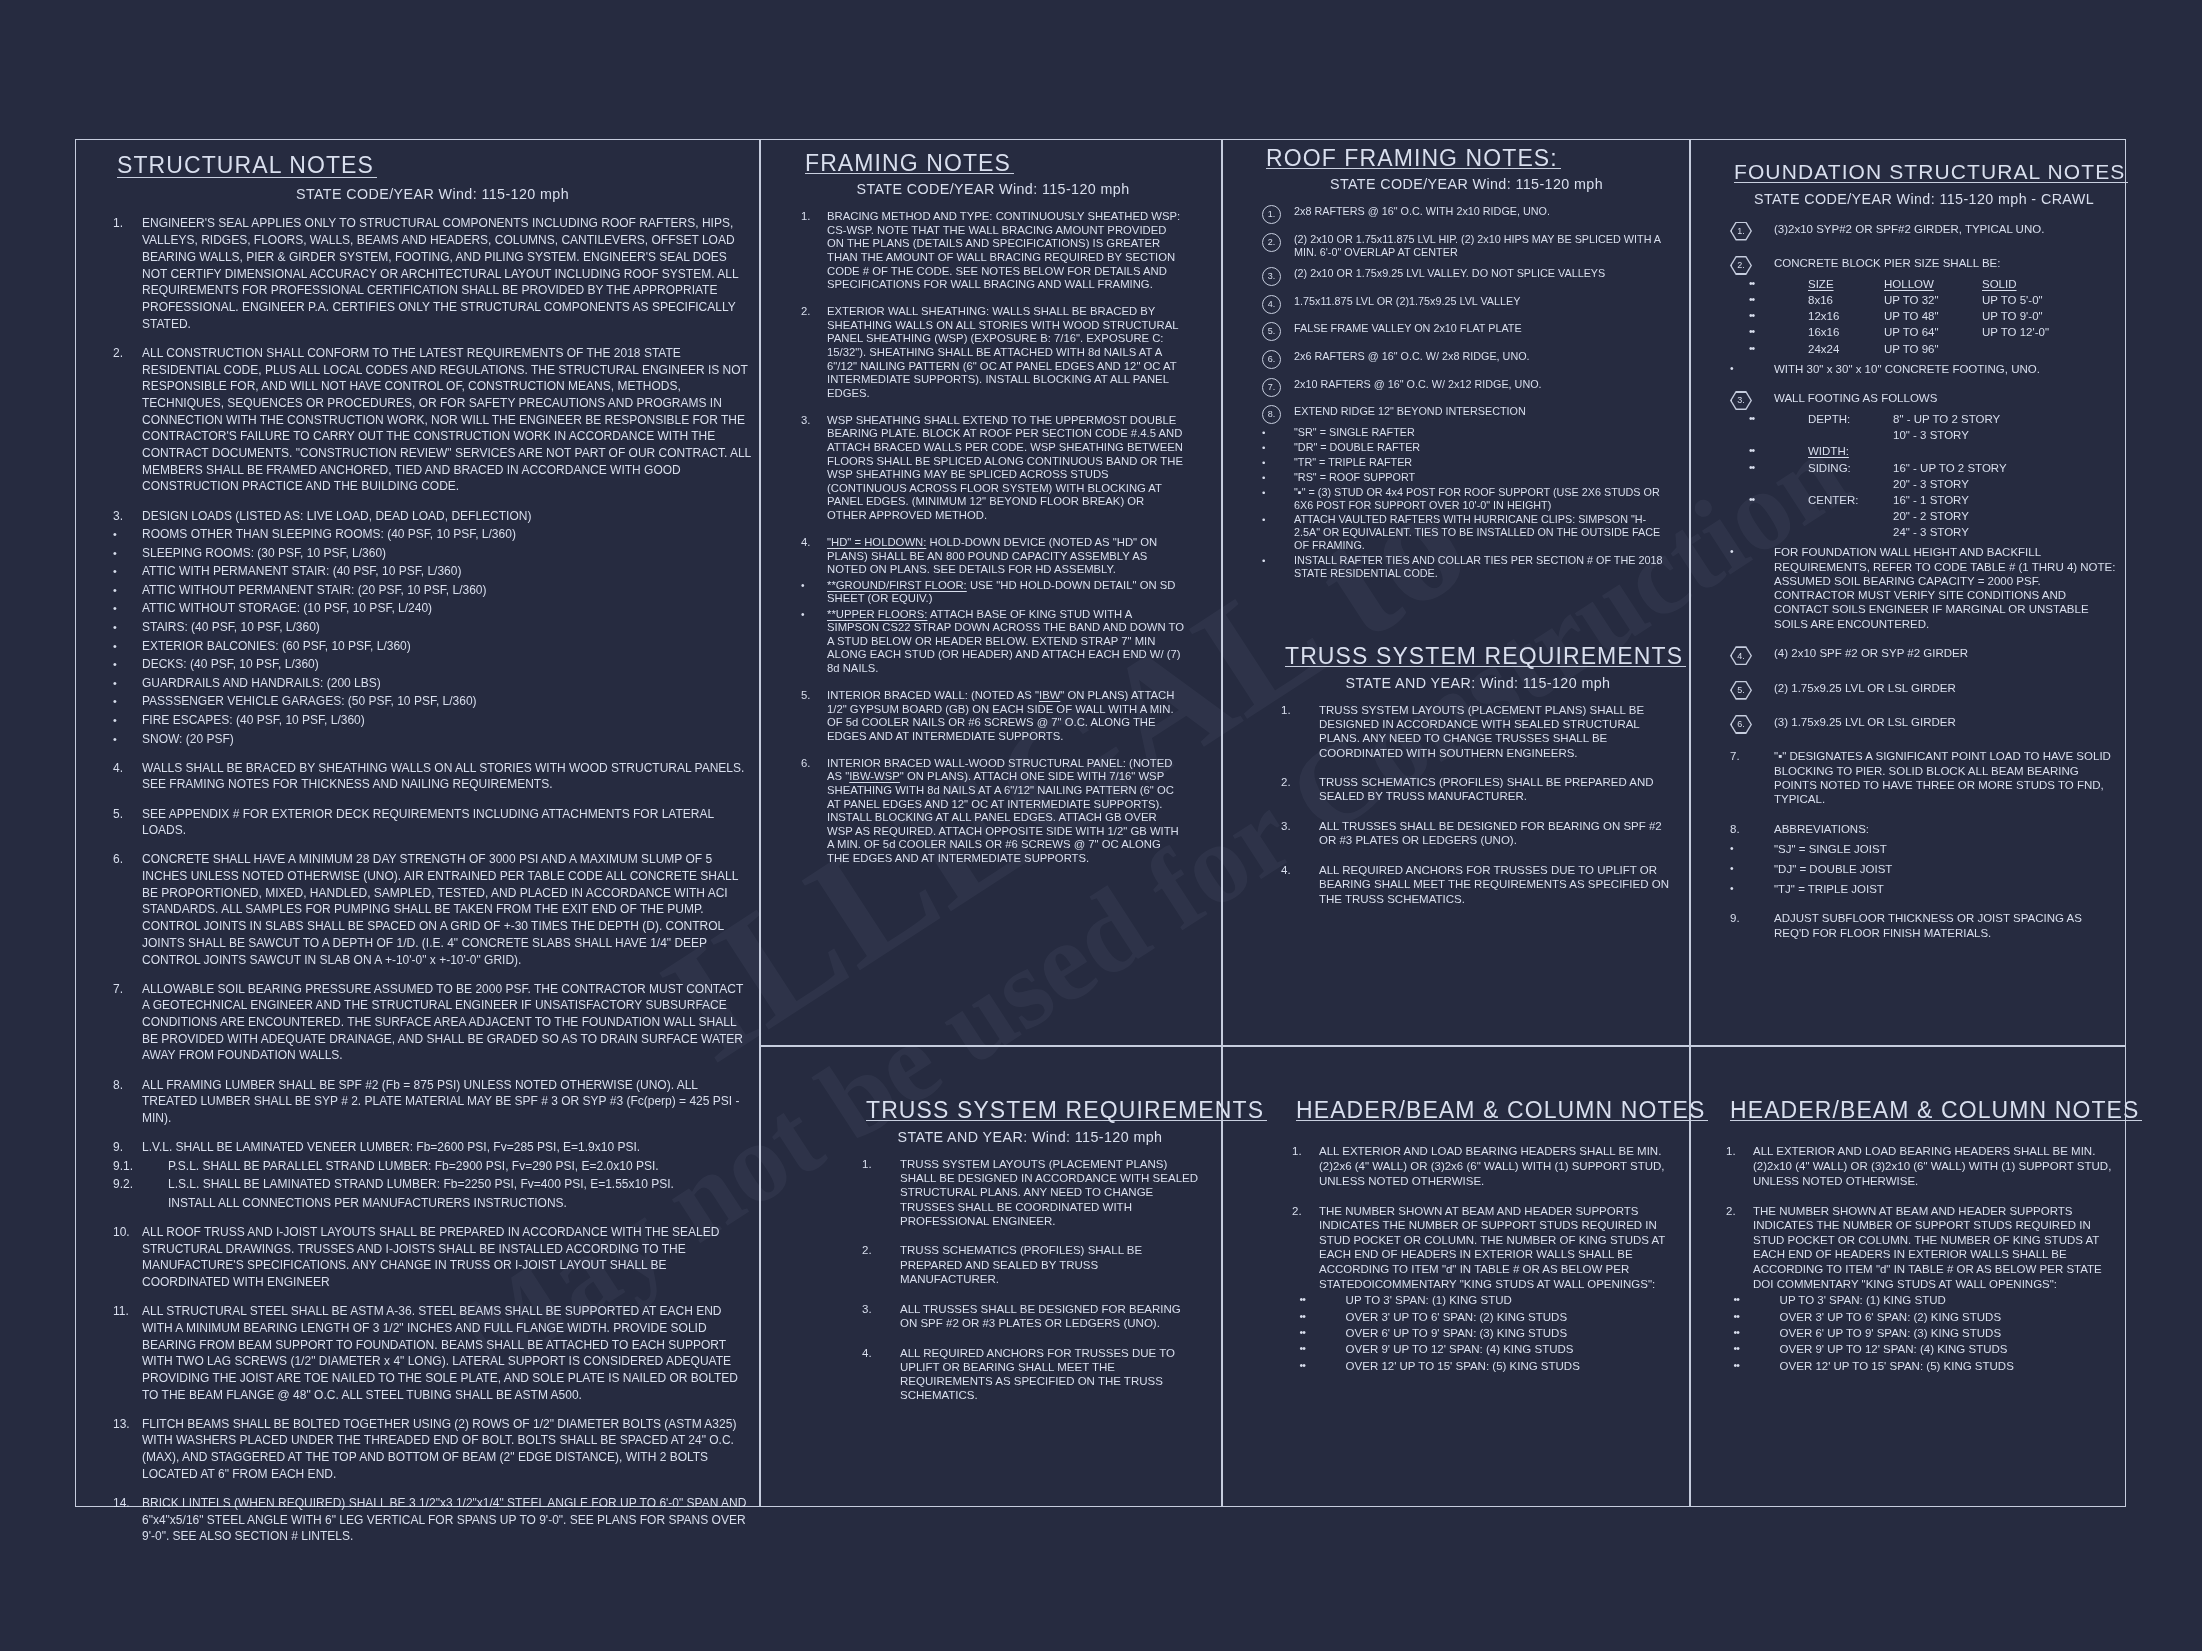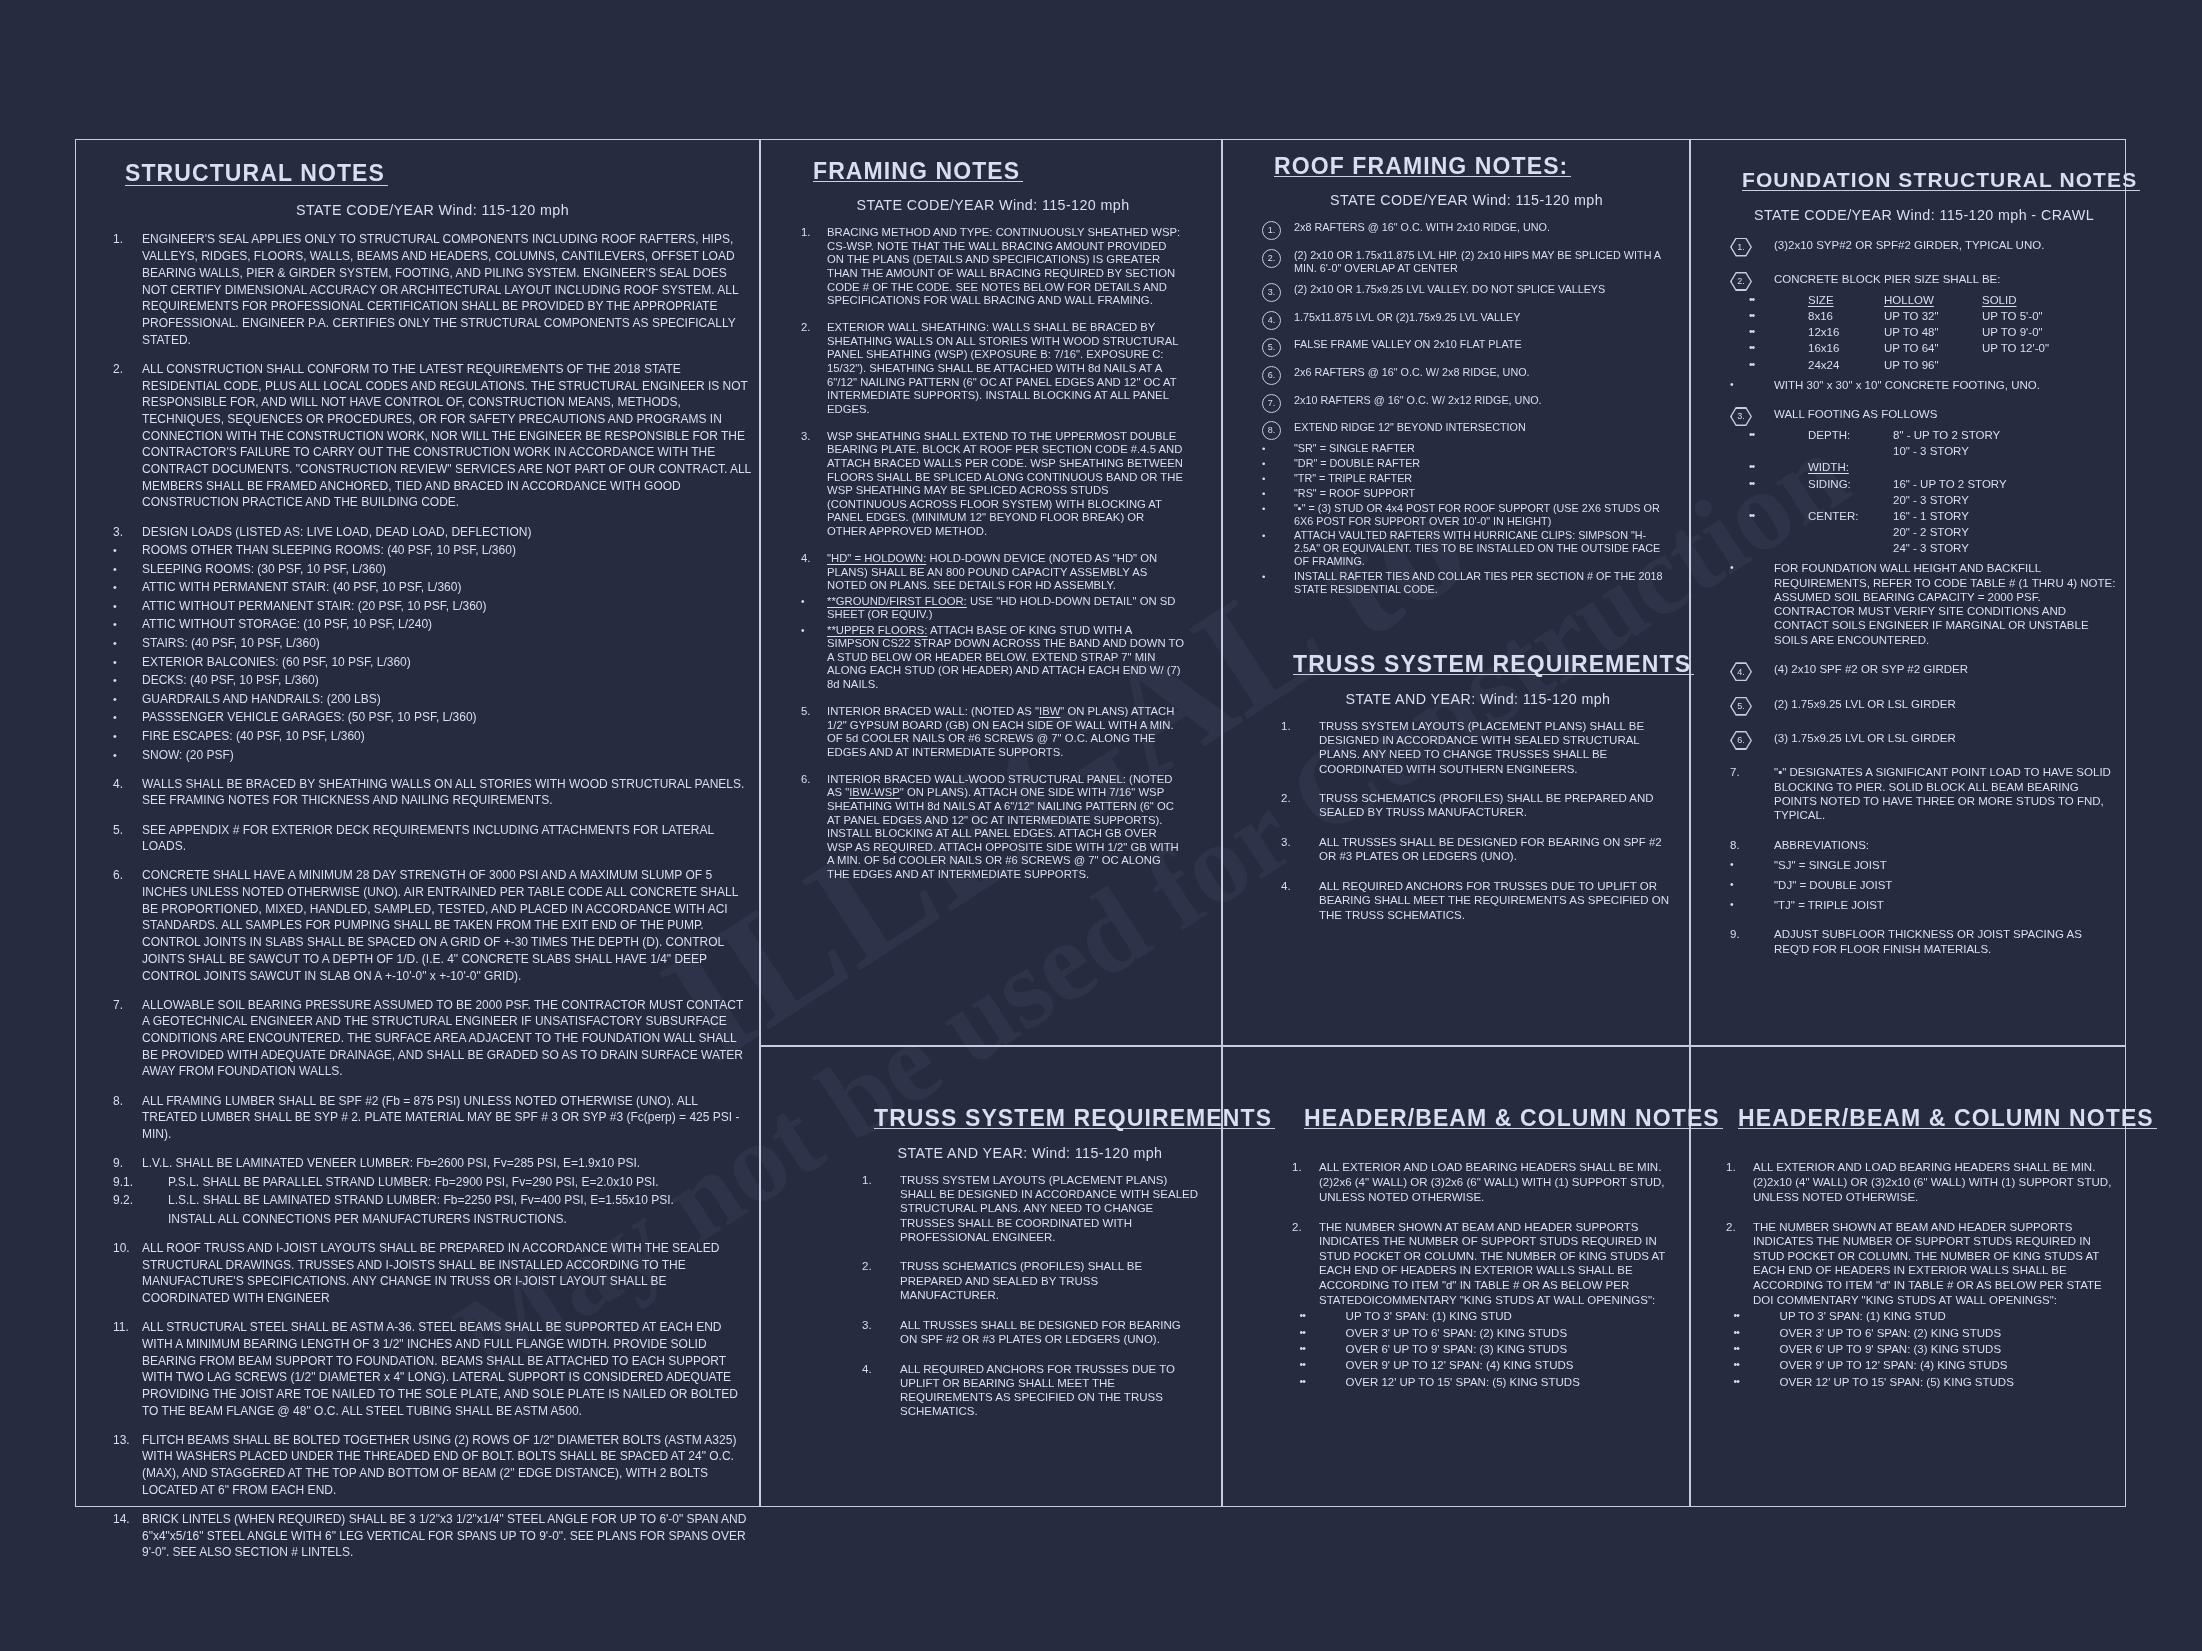--- a/index.html
+++ b/index.html
@@ -11,22 +11,22 @@
             color:#b9c3e2;opacity:0.055;white-space:nowrap;}
   .wm-line1{font-size:163px;font-weight:bold;}
   .wm-line2{font-size:113px;font-weight:bold;}
   
   .frame{position:absolute;left:75px;top:139px;width:2051px;height:1368px;border:1.9px solid #c6cdde;box-sizing:border-box;}
   .vline{position:absolute;top:139px;width:1.9px;height:1368px;background:#c6cdde;}
   .v1{left:759px;} .v2{left:1221px;} .v3{left:1689px;}
   .hline{position:absolute;top:1045px;left:759px;width:1367px;height:1.9px;background:#c6cdde;}
   
   .sec{position:absolute;}
-  .sec-title{font-size:23px;font-weight:bold;letter-spacing:1.1px;display:inline-block;
-             border-bottom:1.9px solid #c9d0e0;padding:0 2.9px 2.9px 0;margin:12px;white-space:nowrap;}
+  .sec-title{font-size:23px;font-weight:normal;letter-spacing:1.1px;display:inline-block;
+             border-bottom:1.9px solid #c9d0e0;padding:0 2.9px 2.9px 0;margin:4px;white-space:nowrap;}
   .sec-sub{font-size:14.3px;letter-spacing:0.4px;margin-top:4.8px;white-space:nowrap;text-align:center;}
   .sec-body{margin-top:12.4px;}
   .item{display:flex;align-items:flex-start;margin-top:1.9px;}
   .it-n,.it-c,.it-h{margin-top:12.4px;}
   .sec-body .item:first-child{margin-top:0;}
   .mk{flex:0 0 29px;}
   .tx{flex:1;min-width:0;}
   u{text-underline-offset:1.9px;}
   .mk-b{font-size:0.9em;} .mk-bb{letter-spacing:-1px;font-size:0.9em;}
   

